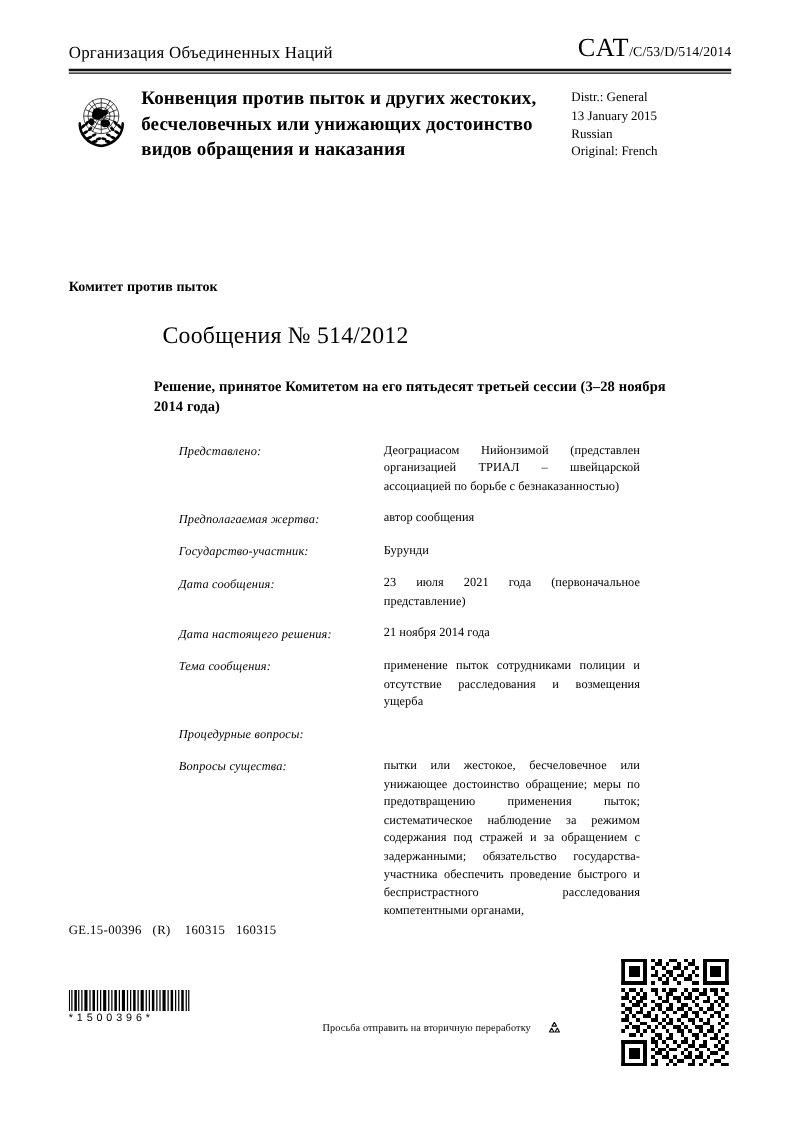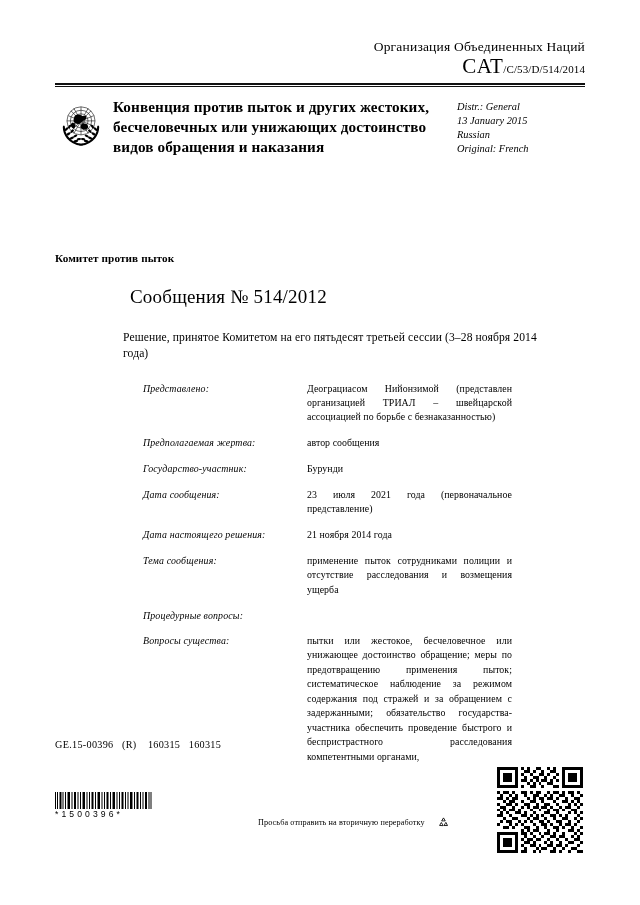--- a/index.html
+++ b/index.html
@@ -22,22 +22,21 @@
     height: 905px;
     box-sizing: border-box;
     padding: 0 55px;
   }
 
   
   .masthead-top {
     display: flex;
     align-items: flex-end;
     justify-content: space-between;
-    padding-top: 40px;
-    flex-direction: column;
+    padding-top: 28px;
   }
   .org-name {
     font-size: 13.5px;
     letter-spacing: 0.2px;
     line-height: 1;
     padding-bottom: 2px;
   }
   .symbol {
     line-height: 1;
     white-space: nowrap;
@@ -79,21 +78,20 @@
     line-height: 1.33;
     letter-spacing: 0.1px;
     padding-right: 10px;
     padding-top: 1px;
   }
   .distr {
     flex: 0 0 128px;
     font-size: 10.4px;
     line-height: 1.36;
     padding-top: 4px;
-    font-style: italic;
   }
   .distr div { white-space: nowrap; }
 
   
   .committee {
     margin-top: 94px;
     font-size: 11.2px;
     font-weight: bold;
     letter-spacing: 0.1px;
   }
@@ -101,21 +99,21 @@
     margin-top: 22px;
     margin-left: 75px;
     font-size: 19px;
     font-weight: normal;
     letter-spacing: 0.2px;
   }
   .decision {
     margin-top: 22px;
     margin-left: 68px;
     font-size: 11.6px;
-    font-weight: normal;
+    font-weight: bold;
     line-height: 1.38;
     letter-spacing: 0.1px;
     max-width: 420px;
   }
 
   
   .deflist {
     margin-top: 20px;
     margin-left: 88px;
     width: 432px;

